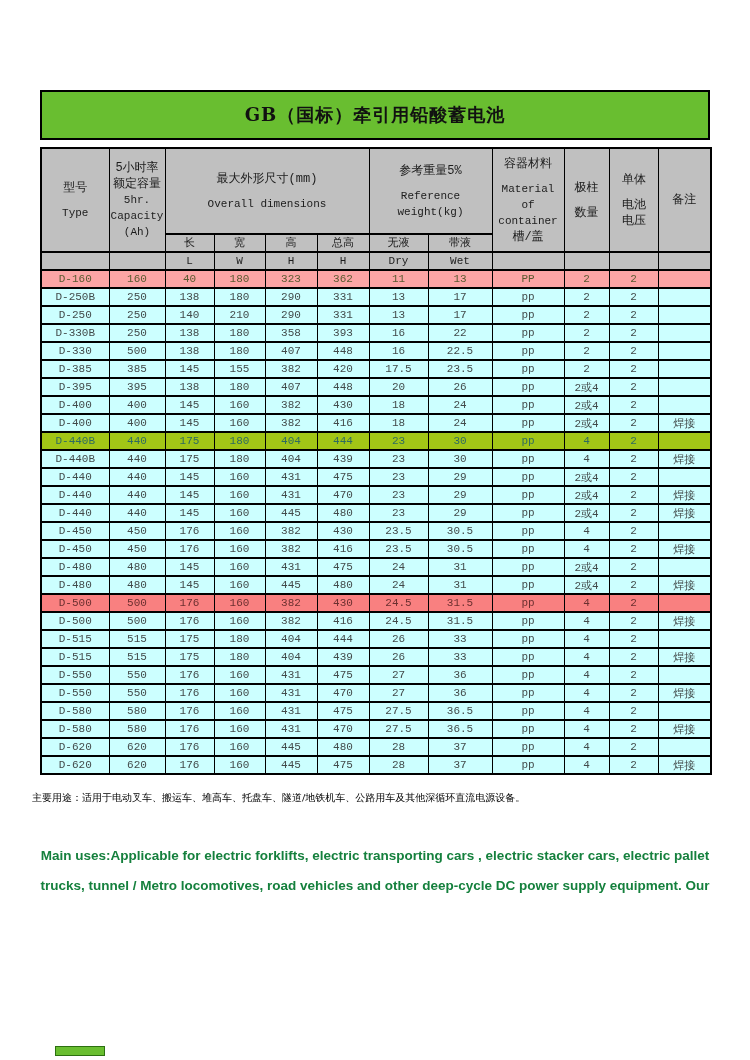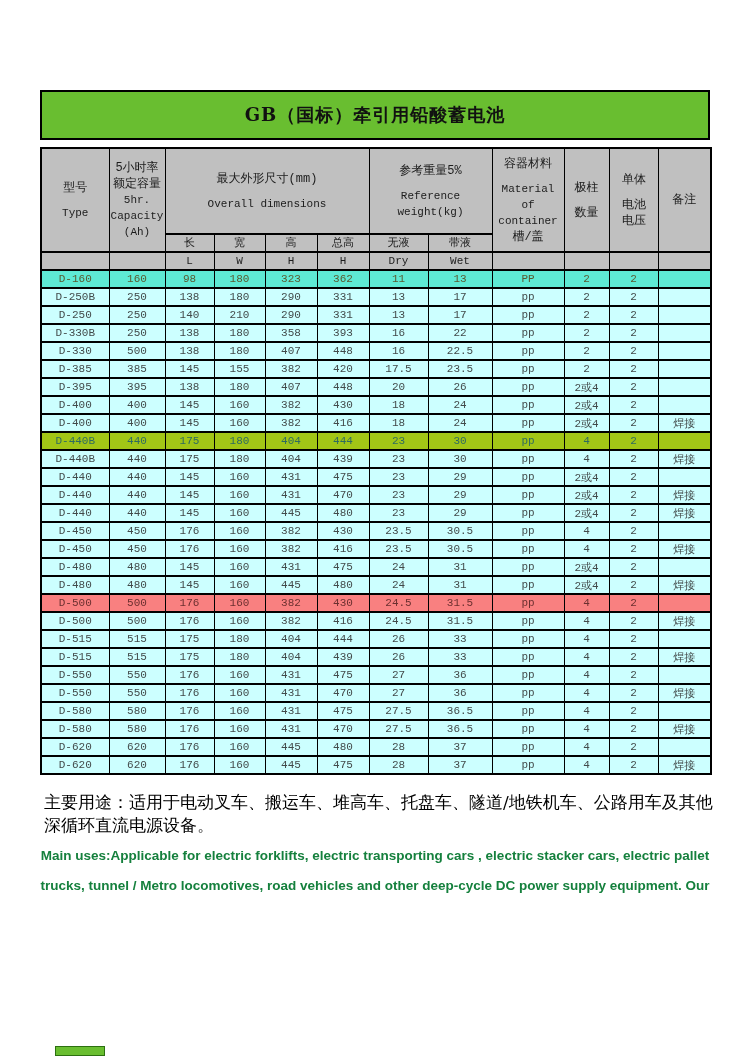--- a/index.html
+++ b/index.html
@@ -33,27 +33,27 @@
   thead td { background:#c0c0c0; color:#1c1c1c; font-size:12px; line-height:16px;
              border:2px solid #000; }
   thead .en { font-size:11px; }
   thead .gap { margin-top:9px; }
   td.cell-voltage-h { text-align:left; padding-left:1px; }
   tr.hdr-main { height:86px; }
   tr.hdr-sub { height:17px; }
   tr.hdr-sub td { font-size:11px; padding:0; }
   tbody tr { height:18px; }
   tbody td { font-size:11px; color:#424a4a; background:#ccffff; padding:0; }
-  tr.hl-yellow td { background:#5eead4; color:#5a5a30; }
+  tr.hl-yellow td { background:#fca5a5; color:#5a5a30; }
   tr.hl-green  td { background:#a2c616; color:#2f6b60; }
   tr.hl-red    td { background:#f98080; color:#6b2f2f; }
   
   .cn-note {
-    position:absolute; left:44px; width:670px;
-    font-family:"DejaVu Serif", serif; font-size:17px; color:#000;
+    position:absolute; left:32px; width:670px;
+    font-family:"DejaVu Serif", serif; font-size:10px; color:#000;
   }
   .cn-note-1 { top:791px; }
   .cn-note-2 { top:818px; }
   .en-note {
     position:absolute; left:38px; top:841px; width:674px;
     font-weight:bold; font-size:13.5px; color:#15803d; line-height:30px;
   }
   .en-note div { text-align:center; white-space:nowrap; }
   .green-sliver {
     position:absolute; left:55px; top:1046px; width:50px; height:10px;
@@ -145,21 +145,21 @@
           <td></td>
           <td></td>
           <td></td>
           <td></td>
         </tr>
       </thead>
       <tbody>
           <tr class="hl-yellow">
             <td>D-160</td>
             <td>160</td>
-            <td>98</td>
+            <td>40</td>
             <td>180</td>
             <td>323</td>
             <td>362</td>
             <td>11</td>
             <td>13</td>
             <td>PP</td>
             <td>2</td>
             <td>2</td>
             <td></td>
           </tr>

